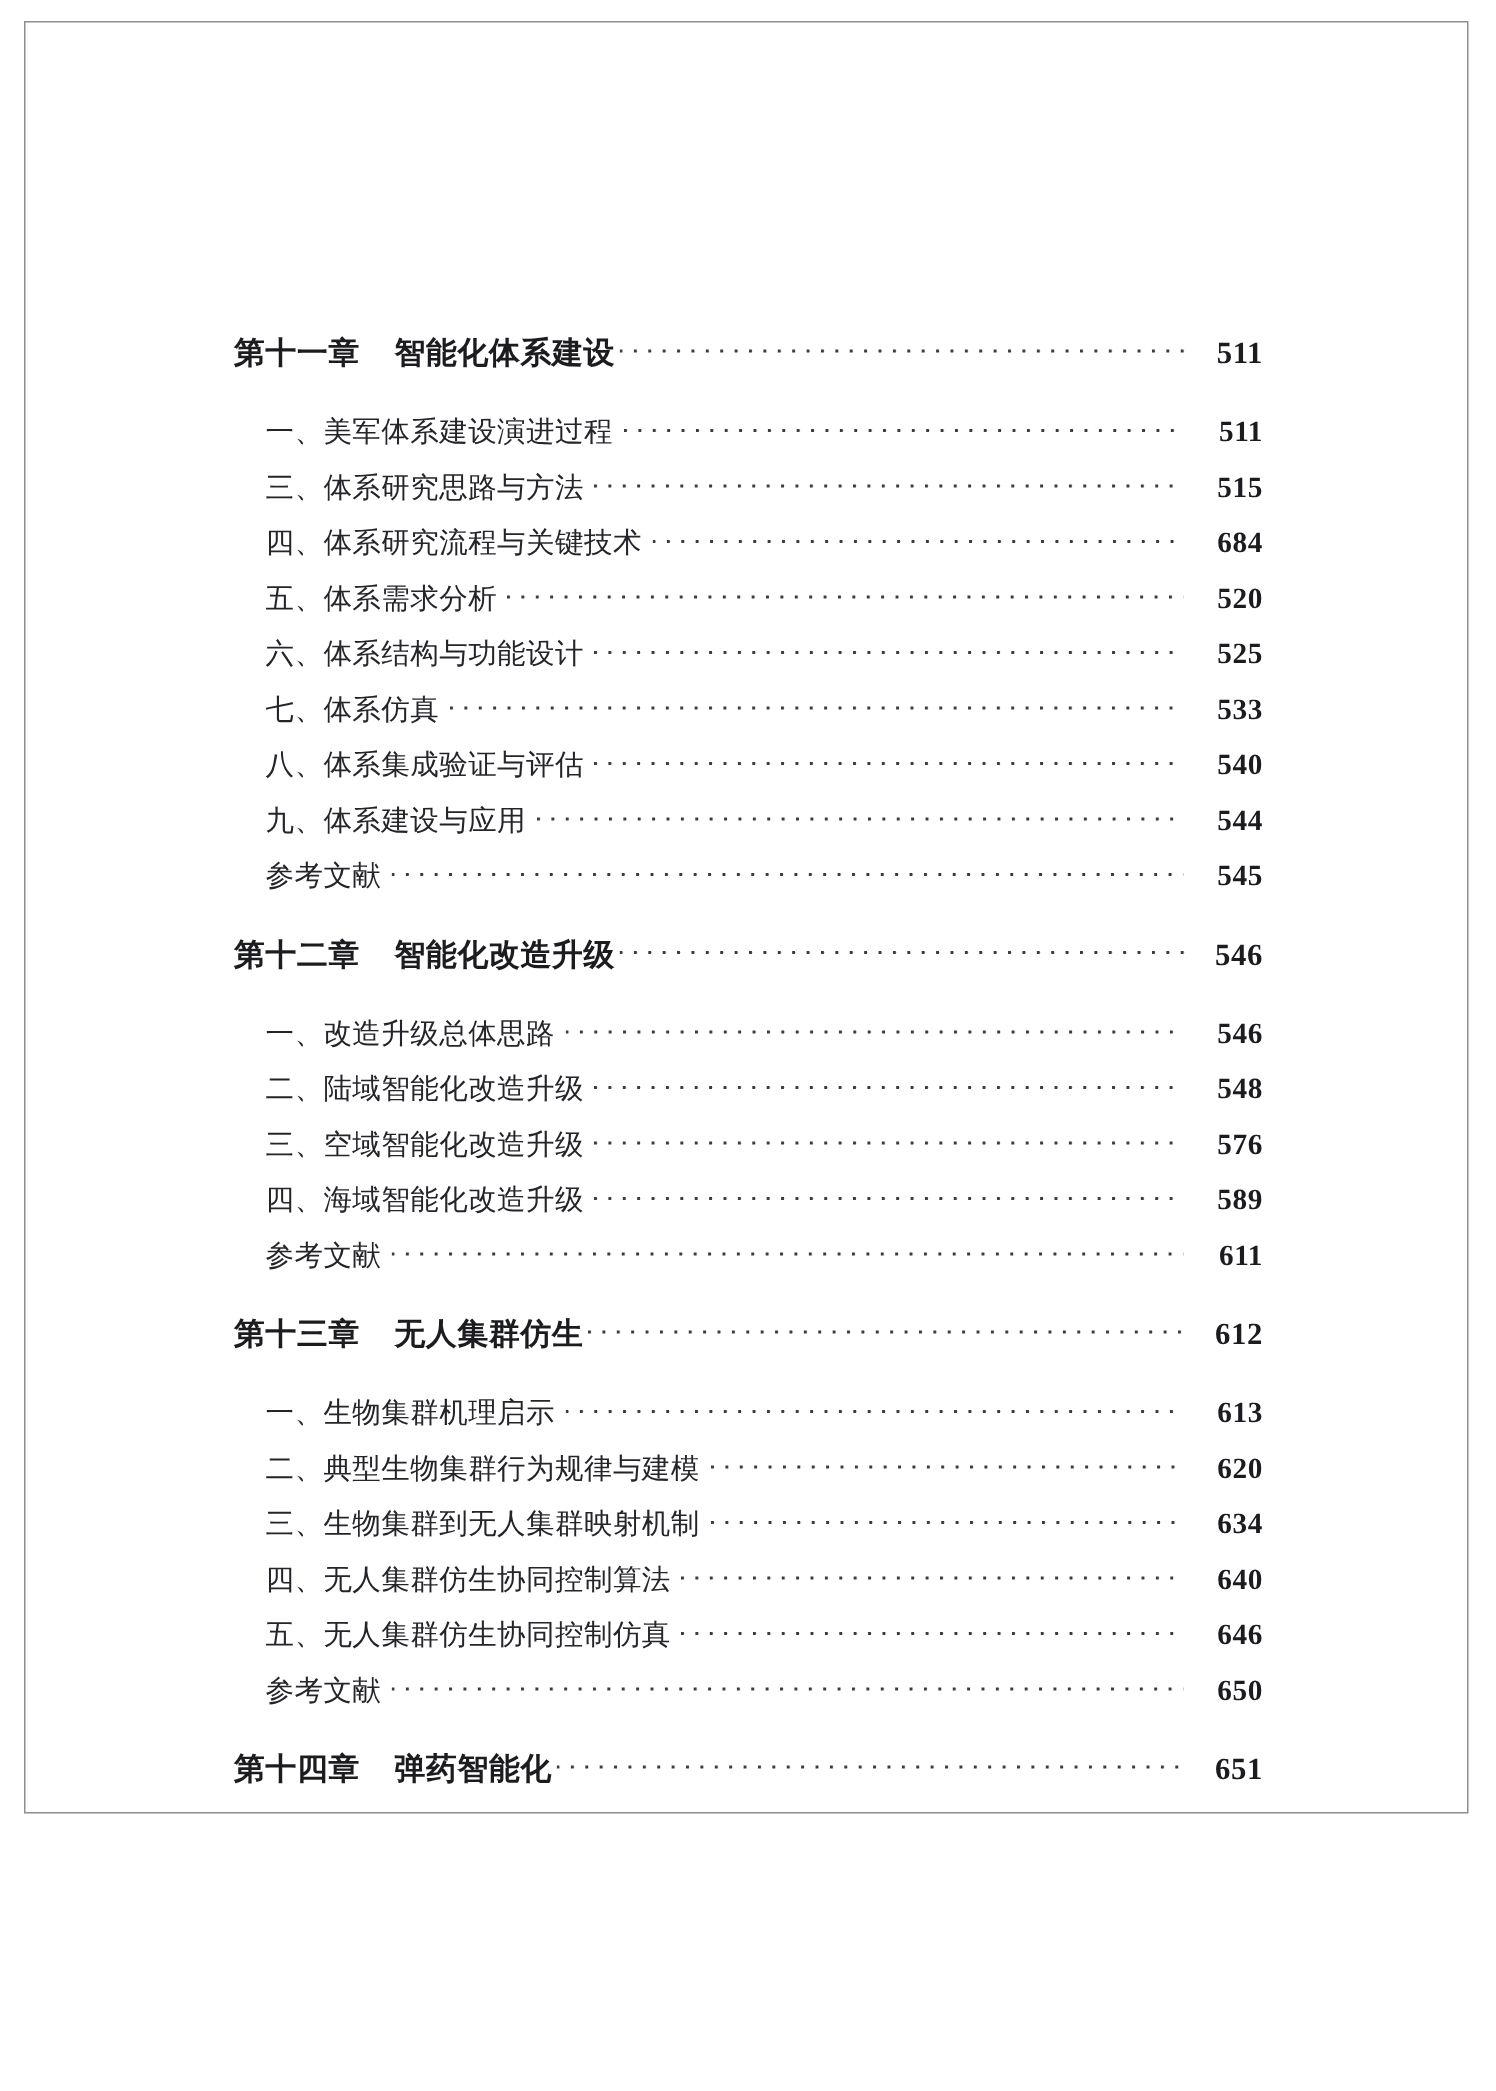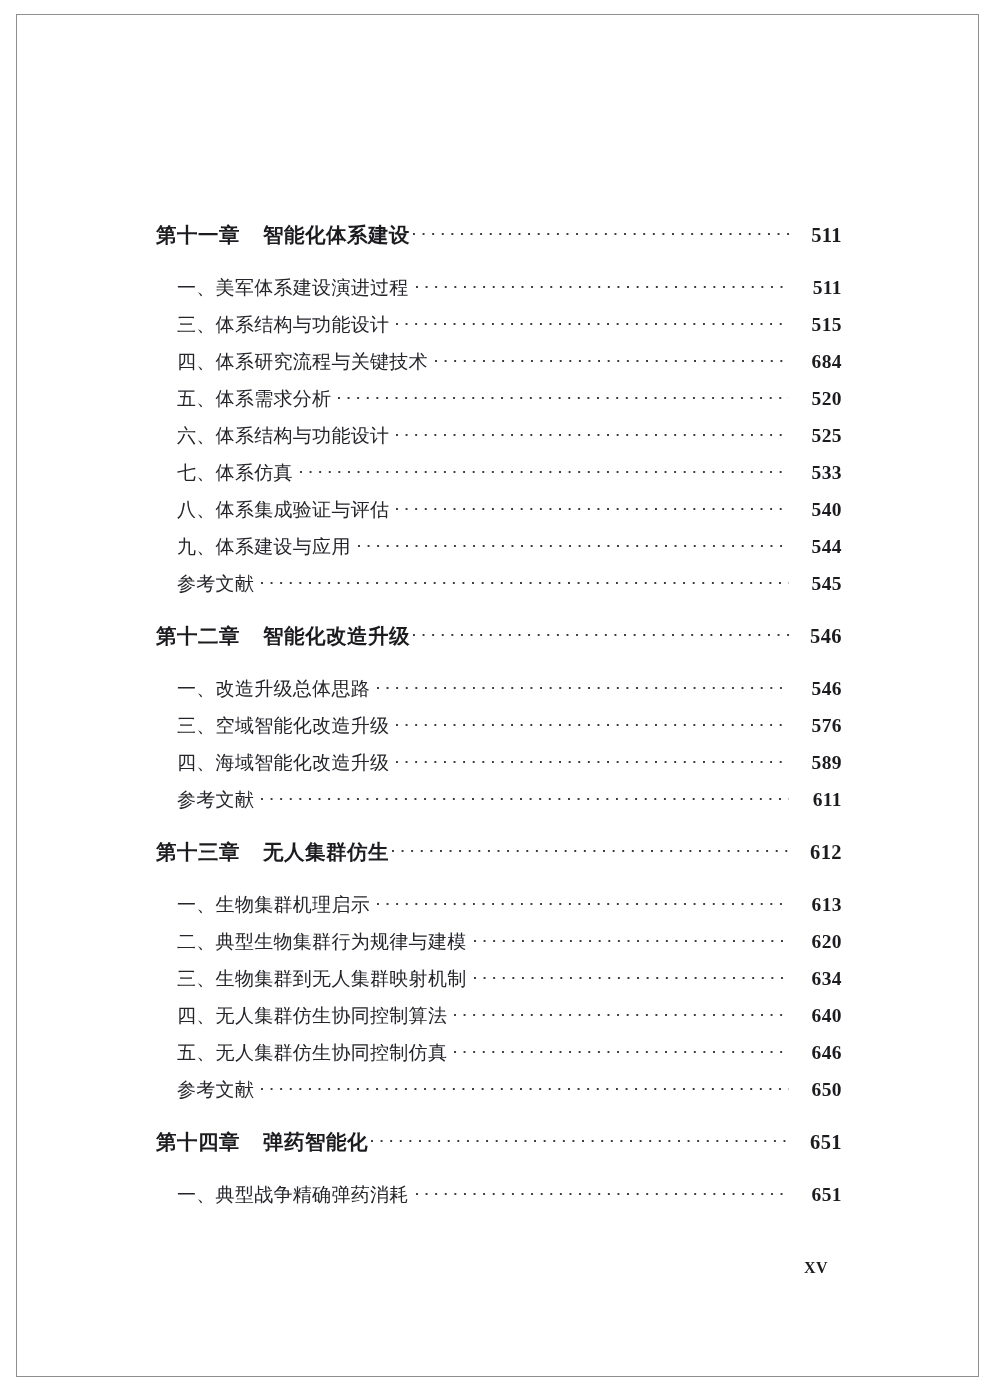--- a/index.html
+++ b/index.html
@@ -13,21 +13,21 @@
     font-family: "Liberation Serif", "DejaVu Serif", serif;
     -webkit-font-smoothing: antialiased;
   }
 
   
   #page-sheet {
     position: absolute;
     left: 16px;
     top: 14px;
     width: 963px;
-    height: 1363px;
+    height: 1195px;
     background: #ffffff;
     border: 1px solid #8e8e8e;
     box-sizing: border-box;
     overflow: hidden;
   }
 
   
   #toc {
     position: absolute;
     left: 139px;            
@@ -147,21 +147,21 @@
           <span class="ch-title">智能化体系建设</span>
           <span class="leader"></span>
           <span class="pagenum">511</span>
         </div>
         <div class="section-row">
           <span class="sec-title">一、美军体系建设演进过程</span>
           <span class="leader"></span>
           <span class="pagenum">511</span>
         </div>
         <div class="section-row">
-          <span class="sec-title">三、体系结构与功能设计</span>
+          <span class="sec-title">三、体系研究思路与方法</span>
           <span class="leader"></span>
           <span class="pagenum">515</span>
         </div>
         <div class="section-row">
           <span class="sec-title">四、体系研究流程与关键技术</span>
           <span class="leader"></span>
           <span class="pagenum">684</span>
         </div>
         <div class="section-row">
           <span class="sec-title">五、体系需求分析</span>
@@ -200,20 +200,25 @@
           <span class="ch-title">智能化改造升级</span>
           <span class="leader"></span>
           <span class="pagenum">546</span>
         </div>
         <div class="section-row">
           <span class="sec-title">一、改造升级总体思路</span>
           <span class="leader"></span>
           <span class="pagenum">546</span>
         </div>
         <div class="section-row">
+          <span class="sec-title">二、陆域智能化改造升级</span>
+          <span class="leader"></span>
+          <span class="pagenum">548</span>
+        </div>
+        <div class="section-row">
           <span class="sec-title">三、空域智能化改造升级</span>
           <span class="leader"></span>
           <span class="pagenum">576</span>
         </div>
         <div class="section-row">
           <span class="sec-title">四、海域智能化改造升级</span>
           <span class="leader"></span>
           <span class="pagenum">589</span>
         </div>
         <div class="section-row">

